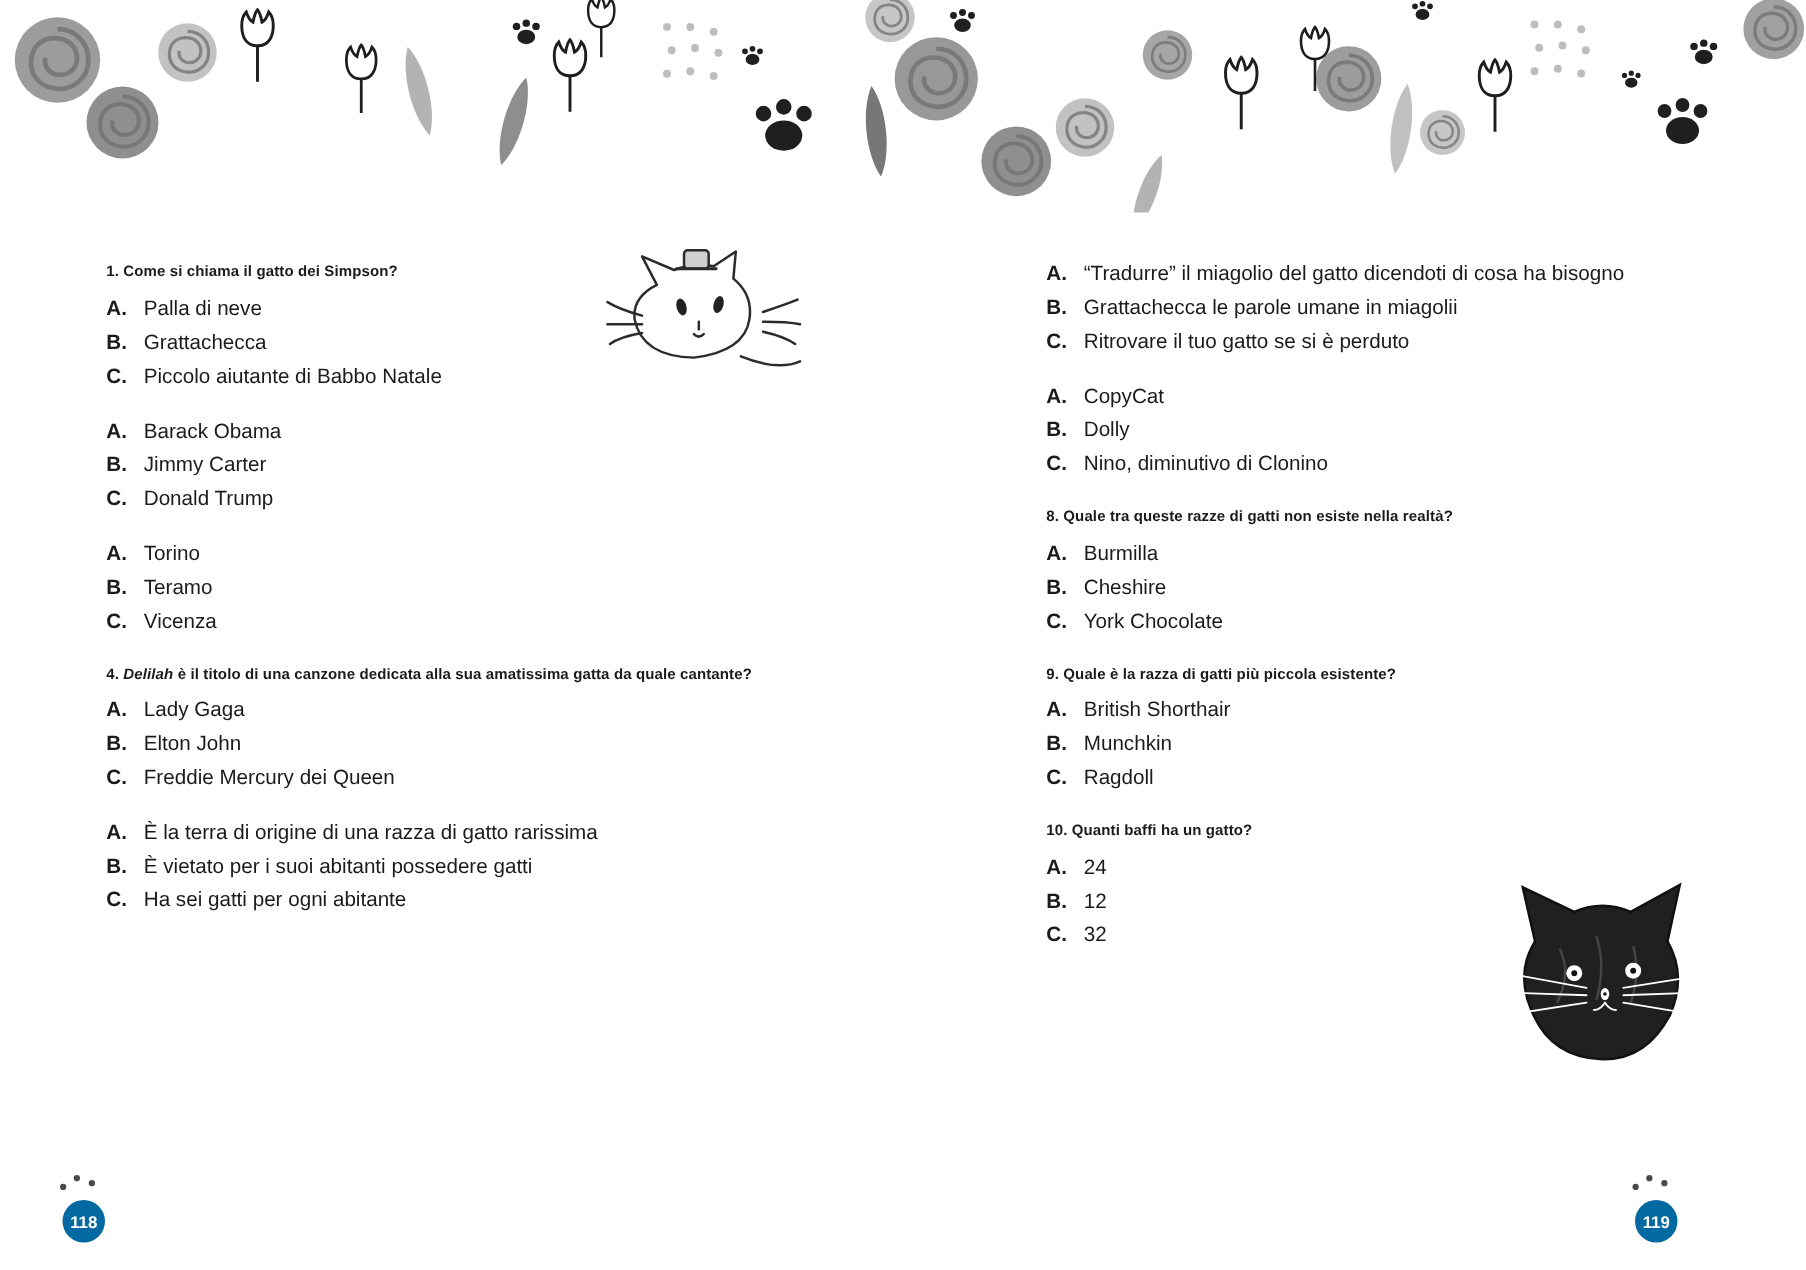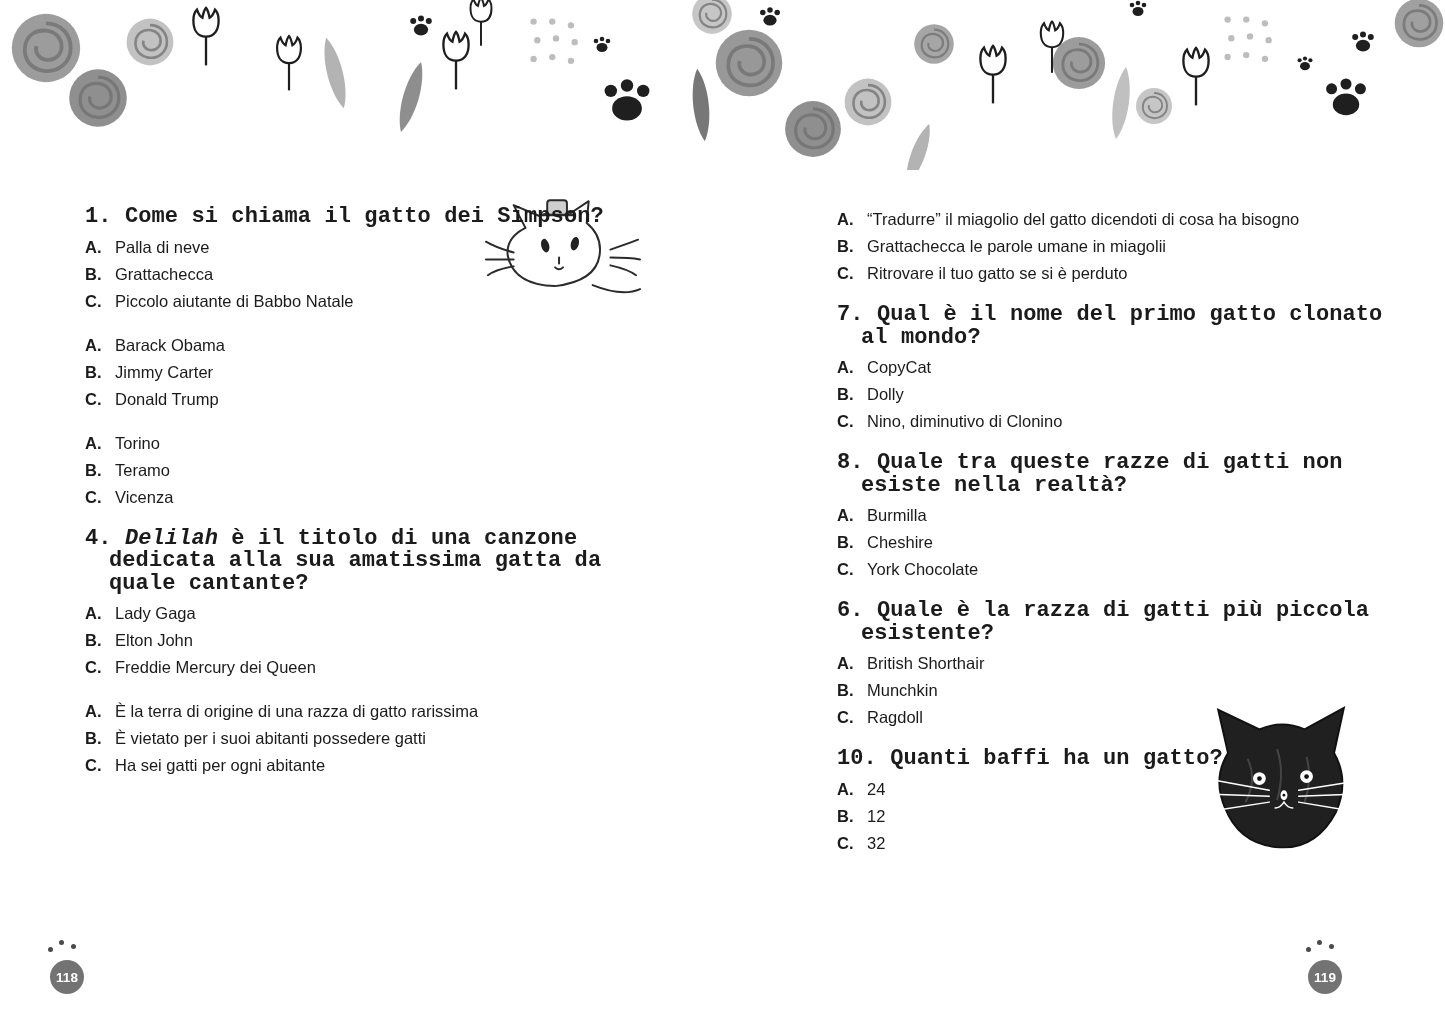--- a/index.html
+++ b/index.html
@@ -8,36 +8,36 @@
     background:#ffffff;
     font-family:"Liberation Sans","DejaVu Sans",sans-serif;
     color:#1b1b1b;
   }
   .header-band{position:absolute;left:0;top:0;width:1445px;height:170px;}
   .column{position:absolute;top:206px;}
   #left-column{left:85px;width:545px;}
   #right-column{left:837px;width:560px;}
   .question{margin-bottom:17px;}
   .q-title{
-    margin:0 0 5px 0;font-weight:700;font-size:22px;line-height:22.5px;
-    padding-left:24px;text-indent:-24px;letter-spacing:.1px;font-family:Liberation Mono, monospace;
+    margin:0 0 5px 0;font-weight:700;font-size:12px;line-height:22.5px;
+    padding-left:24px;text-indent:-24px;letter-spacing:.1px;
   }
   .q-title .italic{font-style:italic;text-align:center;}
   .option{display:flex;font-size:16.5px;line-height:27px;}
   .letter{flex:0 0 30px;font-weight:700;}
   .opt-text{flex:1;}
   .cat-sketch{position:absolute;}
   #cat-sketch-1{left:484px;top:198px;width:158px;height:118px;}
   #cat-sketch-2{left:1208px;top:700px;width:148px;height:162px;}
   .page-badge{position:absolute;width:60px;height:58px;}
   #badge-left{left:40px;top:936px;}
   #badge-right{left:1298px;top:936px;}
   .badge-circle{
     position:absolute;bottom:0;left:10px;width:34px;height:34px;border-radius:50%;
-    background:#737373;color:#fff;display:flex;align-items:center;justify-content:center;
+    background:#0369a1;color:#fff;display:flex;align-items:center;justify-content:center;
     font-size:13.5px;font-weight:700;
   }
   .badge-dot{position:absolute;width:5px;height:5px;border-radius:50%;background:#4a4a4a;}
   .badge-dot.d1{left:8px;top:11px;}
   .badge-dot.d2{left:19px;top:4px;}
   .badge-dot.d3{left:31px;top:8px;}
 </style>
 </head>
 <body>
 
@@ -267,21 +267,20 @@
       <div class="option">
         <span class="letter">B.</span>
         <span class="opt-text">Grattachecca le parole umane in miagolii</span>
       </div>
       <div class="option">
         <span class="letter">C.</span>
         <span class="opt-text">Ritrovare il tuo gatto se si è perduto</span>
       </div>
     </div>
     <div class="question">
-      <p class="q-title"><span>7. Qual è il nome del primo gatto clonato al mondo?</span></p>
       <div class="option">
         <span class="letter">A.</span>
         <span class="opt-text">CopyCat</span>
       </div>
       <div class="option">
         <span class="letter">B.</span>
         <span class="opt-text">Dolly</span>
       </div>
       <div class="option">
         <span class="letter">C.</span>
@@ -297,21 +296,21 @@
       <div class="option">
         <span class="letter">B.</span>
         <span class="opt-text">Cheshire</span>
       </div>
       <div class="option">
         <span class="letter">C.</span>
         <span class="opt-text">York Chocolate</span>
       </div>
     </div>
     <div class="question">
-      <p class="q-title"><span>6. Quale è la razza di gatti più piccola esistente?</span></p>
+      <p class="q-title"><span>9. Quale è la razza di gatti più piccola esistente?</span></p>
       <div class="option">
         <span class="letter">A.</span>
         <span class="opt-text">British Shorthair</span>
       </div>
       <div class="option">
         <span class="letter">B.</span>
         <span class="opt-text">Munchkin</span>
       </div>
       <div class="option">
         <span class="letter">C.</span>

